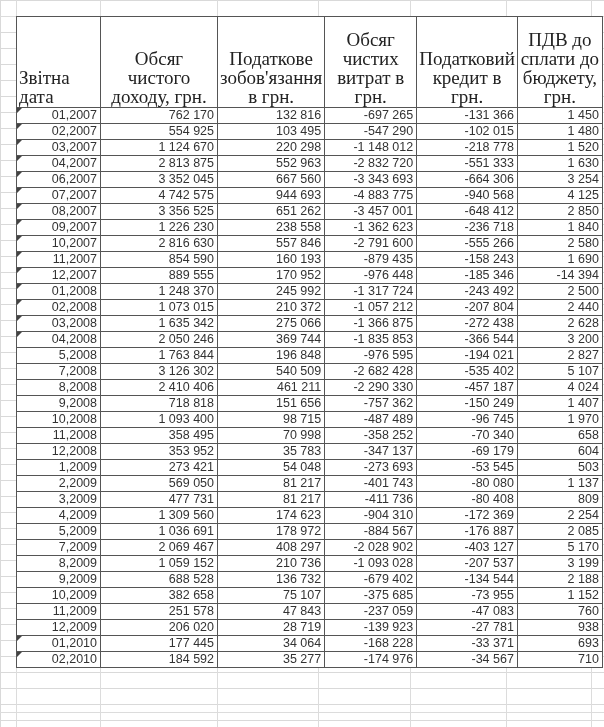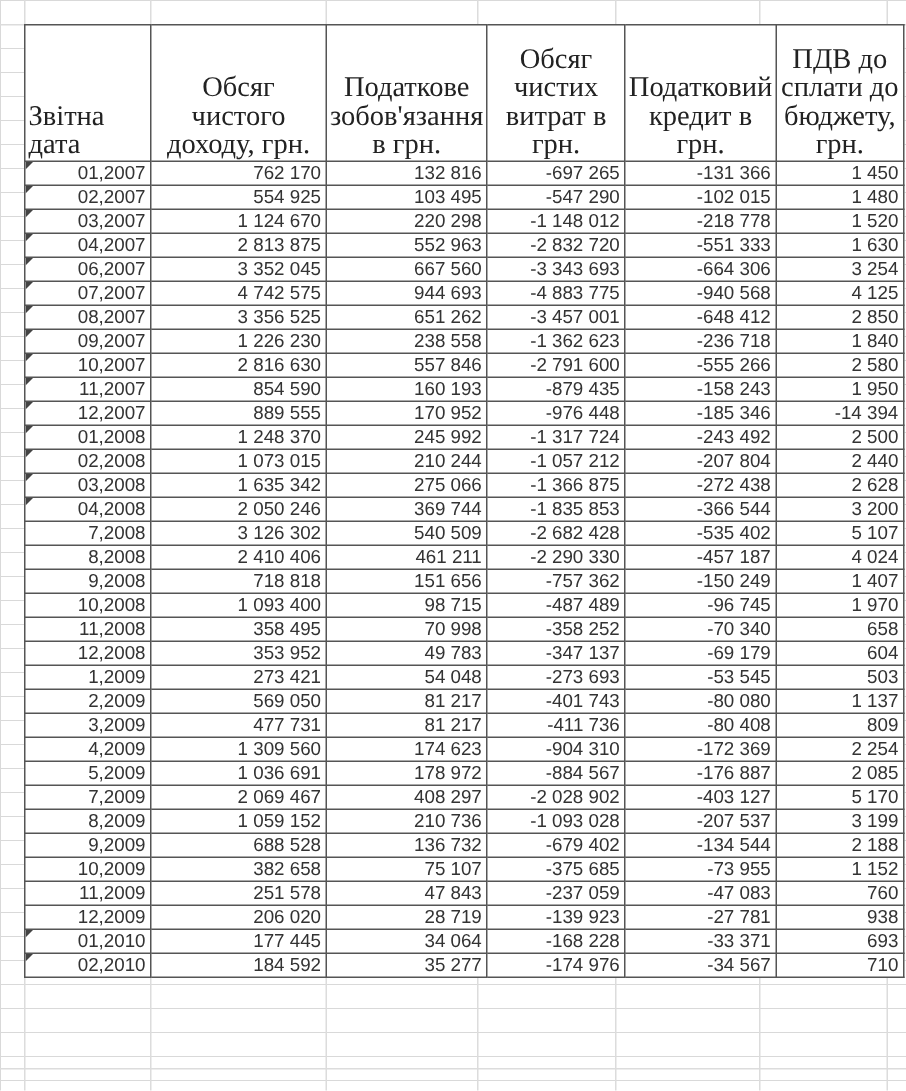--- a/index.html
+++ b/index.html
@@ -131,42 +131,42 @@
         <td>-2 791 600</td>
         <td>-555 266</td>
         <td>2 580</td>
       </tr>
       <tr>
         <td class="date flag">11,2007</td>
         <td>854 590</td>
         <td>160 193</td>
         <td>-879 435</td>
         <td>-158 243</td>
-        <td>1 950</td>
+        <td>1 690</td>
       </tr>
       <tr>
         <td class="date flag">12,2007</td>
         <td>889 555</td>
         <td>170 952</td>
         <td>-976 448</td>
         <td>-185 346</td>
         <td>-14 394</td>
       </tr>
       <tr>
         <td class="date flag">01,2008</td>
         <td>1 248 370</td>
         <td>245 992</td>
         <td>-1 317 724</td>
         <td>-243 492</td>
         <td>2 500</td>
       </tr>
       <tr>
         <td class="date flag">02,2008</td>
         <td>1 073 015</td>
-        <td>210 244</td>
+        <td>210 372</td>
         <td>-1 057 212</td>
         <td>-207 804</td>
         <td>2 440</td>
       </tr>
       <tr>
         <td class="date flag">03,2008</td>
         <td>1 635 342</td>
         <td>275 066</td>
         <td>-1 366 875</td>
         <td>-272 438</td>
@@ -174,20 +174,28 @@
       </tr>
       <tr>
         <td class="date flag">04,2008</td>
         <td>2 050 246</td>
         <td>369 744</td>
         <td>-1 835 853</td>
         <td>-366 544</td>
         <td>3 200</td>
       </tr>
       <tr>
+        <td class="date">5,2008</td>
+        <td>1 763 844</td>
+        <td>196 848</td>
+        <td>-976 595</td>
+        <td>-194 021</td>
+        <td>2 827</td>
+      </tr>
+      <tr>
         <td class="date">7,2008</td>
         <td>3 126 302</td>
         <td>540 509</td>
         <td>-2 682 428</td>
         <td>-535 402</td>
         <td>5 107</td>
       </tr>
       <tr>
         <td class="date">8,2008</td>
         <td>2 410 406</td>
@@ -216,21 +224,21 @@
         <td class="date">11,2008</td>
         <td>358 495</td>
         <td>70 998</td>
         <td>-358 252</td>
         <td>-70 340</td>
         <td>658</td>
       </tr>
       <tr>
         <td class="date">12,2008</td>
         <td>353 952</td>
-        <td>49 783</td>
+        <td>35 783</td>
         <td>-347 137</td>
         <td>-69 179</td>
         <td>604</td>
       </tr>
       <tr>
         <td class="date">1,2009</td>
         <td>273 421</td>
         <td>54 048</td>
         <td>-273 693</td>
         <td>-53 545</td>

